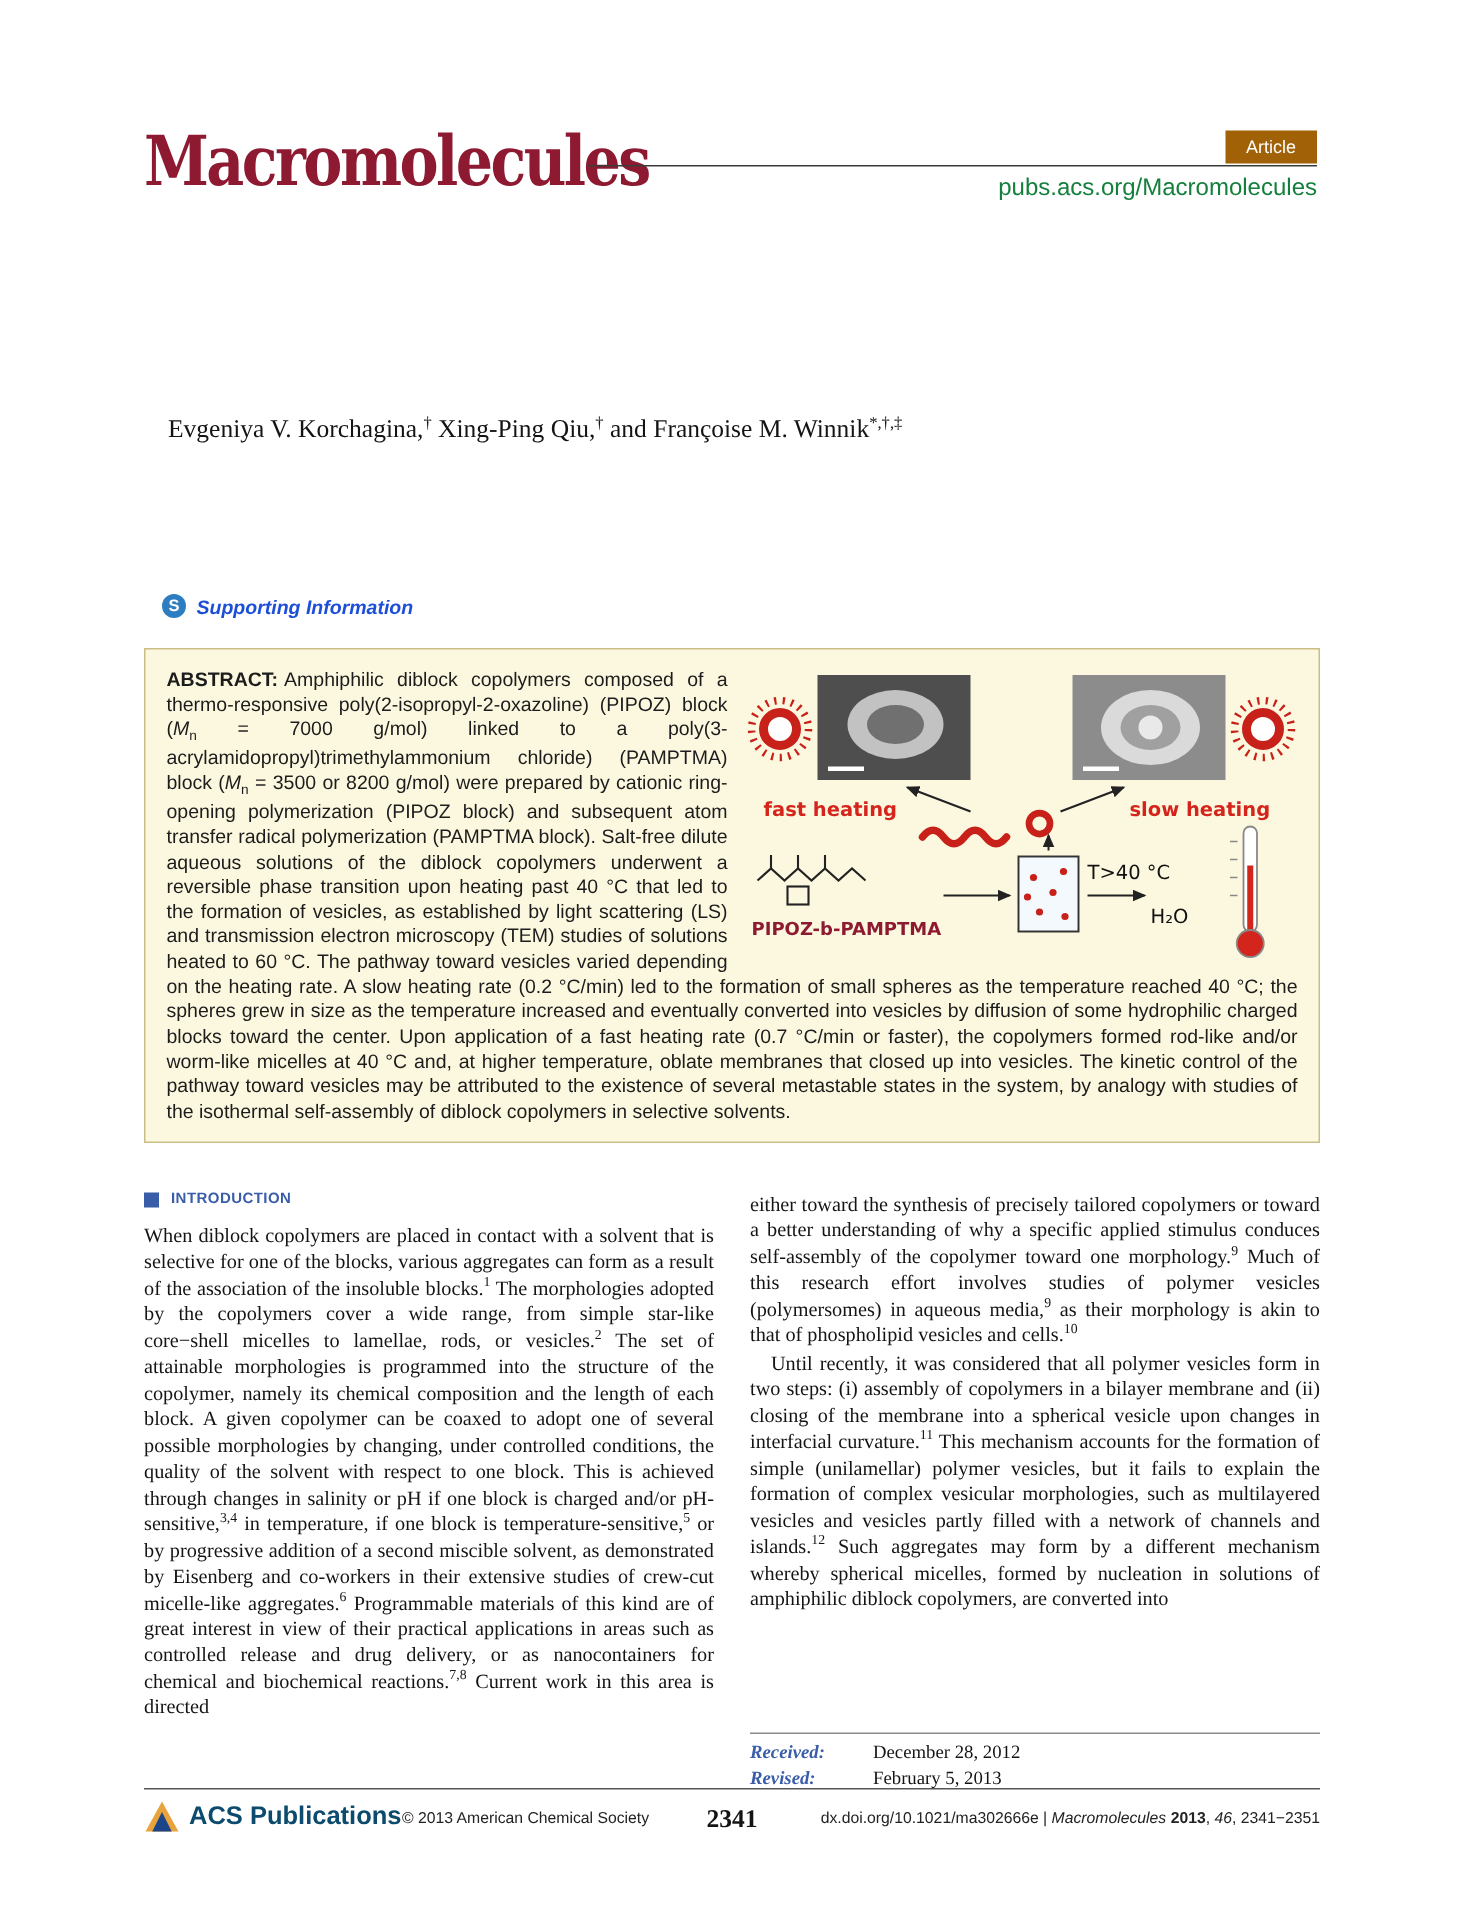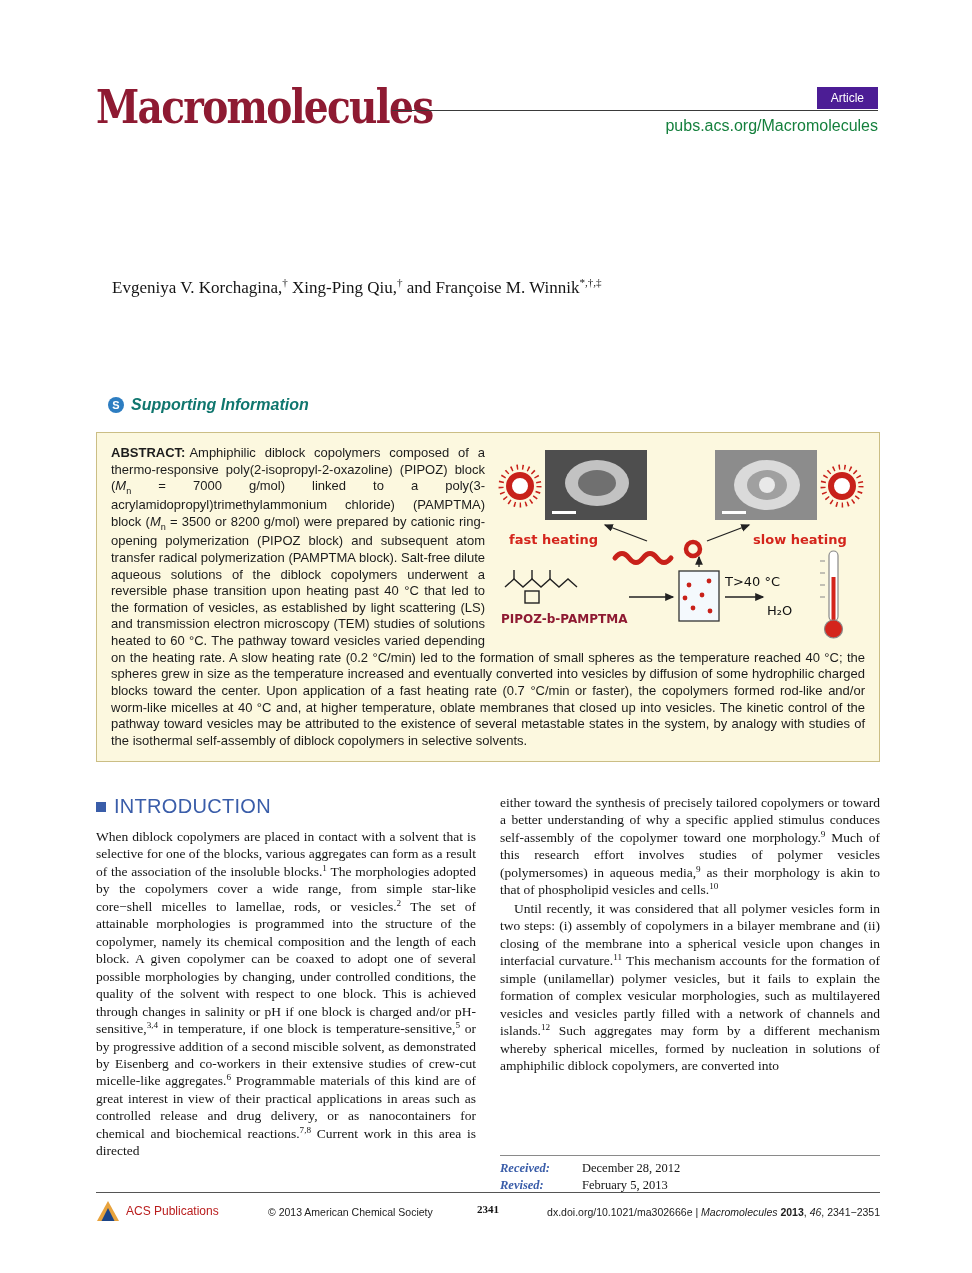--- a/index.html
+++ b/index.html
@@ -5,21 +5,21 @@
   *{margin:0;padding:0;box-sizing:border-box}
   html,body{background:#fff}
   .page{position:relative;width:972px;height:1273px;background:#fff;overflow:hidden;
         font-family:"Liberation Serif",serif;color:#141414}
 
   
   .logo{position:absolute;left:96px;top:84px;font-family:"DejaVu Serif",serif;font-weight:bold;
         font-size:46px;line-height:1;color:#8E1A32;letter-spacing:-2px;
         transform:scaleX(.85);transform-origin:left top;white-space:nowrap}
   .header-rule{position:absolute;left:392px;top:110px;width:486px;height:1px;background:#3a3a3a}
-  .badge{position:absolute;right:94px;top:87px;background:#4c1d95;color:#fff;
+  .badge{position:absolute;right:94px;top:87px;background:#a16207;color:#fff;
          font-family:"Liberation Sans",sans-serif;font-size:12px;line-height:1;
          padding:5px 14px}
   .journal-url{position:absolute;right:94px;top:117px;color:#15803d;
          font-family:"Liberation Sans",sans-serif;font-size:16px;text-decoration:none;cursor:pointer}
 
   
   .title{position:absolute;left:96px;top:181px;width:784px;
          font-family:"Liberation Sans",sans-serif;font-weight:bold;font-size:22px;
          letter-spacing:-.2px;line-height:1.22;color:#1a1a1a;text-align:justify}
   .authors{position:absolute;left:112px;top:276px;width:784px;font-size:17px}
@@ -27,53 +27,53 @@
   .affils{position:absolute;left:96px;top:309px;width:784px;font-size:13.5px;
           font-style:italic;line-height:1.32}
   .affils p{margin-bottom:6px}
   .affils sup{font-size:.7em;font-style:normal}
 
   
   .supporting{position:absolute;left:108px;top:396px;display:flex;align-items:center;gap:7px;cursor:pointer}
   .si-icon{display:inline-flex;width:16px;height:16px;border-radius:50%;background:#2D7DC1;
            color:#fff;font-family:"Liberation Sans",sans-serif;font-weight:bold;font-size:11px;
            align-items:center;justify-content:center}
-  .si-label{font-family:"Liberation Sans",sans-serif;font-style:italic;font-weight:bold;font-size:16px;color:#0f766e}
+  .si-label{font-family:"Liberation Sans",sans-serif;font-style:italic;font-weight:bold;font-size:13px;color:#1d4ed8}
 
   
   .abstract-box{position:absolute;left:96px;top:432px;width:784px;background:#FCF8DF;
                 border:1px solid #CBBE85;padding:12px 14px;
                 font-family:"Liberation Sans",sans-serif;font-size:13px;line-height:1.28;
                 text-align:justify;color:#1c1c1c}
   .abs-fig{float:right;width:368px;height:198px;margin:0 0 6px 12px}
   .abs-label{font-weight:bold;margin-right:4px}
   .abstract-box sub{font-size:.7em}
 
   
   .columns{position:absolute;left:96px;top:794px;width:784px;height:400px;display:flex;gap:24px;
            font-size:13.5px;line-height:1.295;text-align:justify;overflow:hidden}
   .col{width:380px;display:flex;flex-direction:column}
-  .section-head{font-family:"Liberation Sans",sans-serif;font-weight:normal;font-size:20px;
+  .section-head{font-family:"Liberation Sans",sans-serif;font-weight:bold;font-size:10px;
                 color:#3A5DA9;letter-spacing:.3px;margin-bottom:8px;text-align:left;display:flex;align-items:center}
   .sq{display:inline-block;width:10px;height:10px;background:#3A5DA9;margin-right:8px}
   .para sup{font-size:.68em;line-height:0}
   .indent{text-indent:14px;margin-top:1px}
 
   
   .received{margin-top:auto;border-top:1px solid #8a8a8a;padding-top:4px;font-size:12.5px;line-height:1.35}
   .received .row{display:flex}
   .received .lab{width:82px;color:#3A5DA9;font-weight:bold;font-style:italic;flex:none}
 
   
   .footer{position:absolute;left:96px;top:1192px;width:784px;height:44px;border-top:1px solid #555}
   .acs-brand{position:absolute;left:0;top:7px;display:flex;align-items:center;gap:6px}
-  .acs-brand-text{font-family:"Liberation Sans",sans-serif;font-weight:normal;font-size:12px;color:#b91c1c}
+  .acs-brand-text{font-family:"Liberation Sans",sans-serif;font-weight:bold;font-size:17px;color:#0c4a6e}
   .copyright{position:absolute;left:172px;top:13px;font-family:"Liberation Sans",sans-serif;
              font-size:10.5px;color:#222}
-  .pageno{position:absolute;left:50%;transform:translateX(-50%);top:10px;font-size:11px;font-weight:bold}
+  .pageno{position:absolute;left:50%;transform:translateX(-50%);top:10px;font-size:17px;font-weight:bold}
   .citation{position:absolute;right:0;top:13px;font-family:"Liberation Sans",sans-serif;
             font-size:10.5px;color:#222;white-space:nowrap}
 </style>
 </head>
 <body>
 
 <div class="page">
 
   <div class="logo">Macromolecules</div>
   <div class="header-rule"></div>

